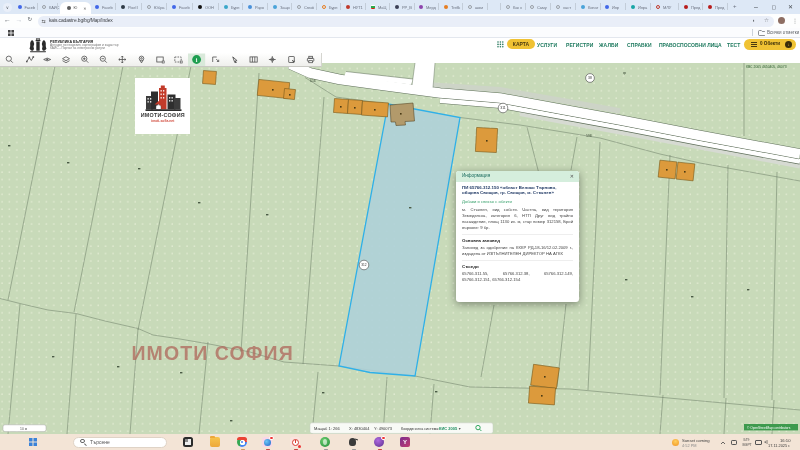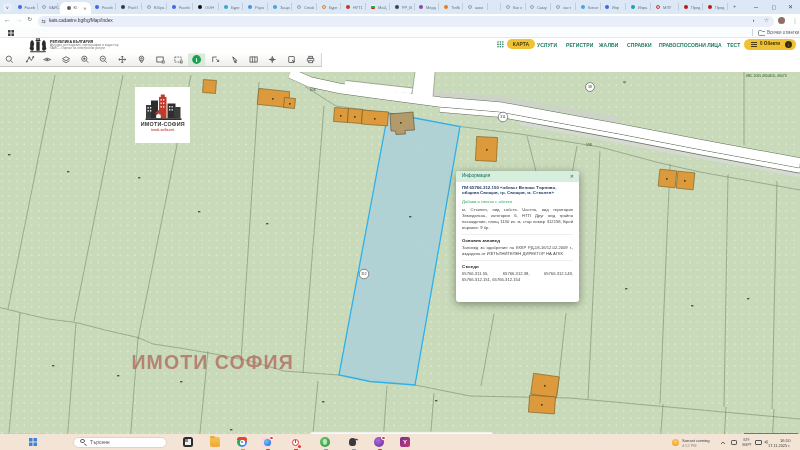--- a/index.html
+++ b/index.html
@@ -245,21 +245,21 @@
       <line x1="272.3" y1="56.1" x2="272.3" y2="62.9" stroke="#4f4f4f" fill="none" stroke-width="0.8"></line>
       <circle cx="272.3" cy="59.5" r="1.6" stroke="#4f4f4f" fill="none" stroke-width="0.8"></circle>
       <rect x="288.7" y="56.5" width="5.6" height="6" rx="0.5" stroke="#4f4f4f" fill="none" stroke-width="0.8"></rect>
       <path d="M292.0,60.0 l2,2 m0,0 l-1.6,0 m1.6,0 l0,-1.6" stroke="#4f4f4f" fill="none" stroke-width="0.8"></path>
       <rect x="307.40000000000003" y="58.3" width="6.4" height="3" rx="0.6" stroke="#4f4f4f" fill="none" stroke-width="0.8"></rect>
       <rect x="308.8" y="56.3" width="3.6" height="2" stroke="#4f4f4f" fill="none" stroke-width="0.8"></rect>
       <rect x="308.8" y="60.7" width="3.6" height="2" fill="#fff" stroke="#555" stroke-width="0.8"></rect>
     </svg>
   </div>
 
-<div id="mapwrap" class="abs" style="left:0;top:72px;width:728px;height:371px">
+<div id="mapwrap" class="abs" style="left:0;top:63px;width:728px;height:371px">
     <svg width="800" height="371" viewBox="0 63 800 371" style="position:absolute;left:0;top:0">
       <rect x="0" y="63" width="800" height="371" fill="#c8dab9"></rect>
       <defs>
         <pattern id="dots" width="7.4" height="7.4" patternUnits="userSpaceOnUse">
           <circle cx="2" cy="2" r="0.75" fill="#edf2df" fill-opacity="0.8"></circle>
         </pattern>
       </defs>
       <rect x="0" y="63" width="800" height="371" fill="url(#dots)"></rect>
       <line x1="55" y1="66" x2="8" y2="300" stroke="#64735f" stroke-width="0.6" fill="none" stroke-opacity="0.8"></line>
       <line x1="123" y1="66" x2="74" y2="312" stroke="#64735f" stroke-width="0.6" fill="none" stroke-opacity="0.8"></line>

